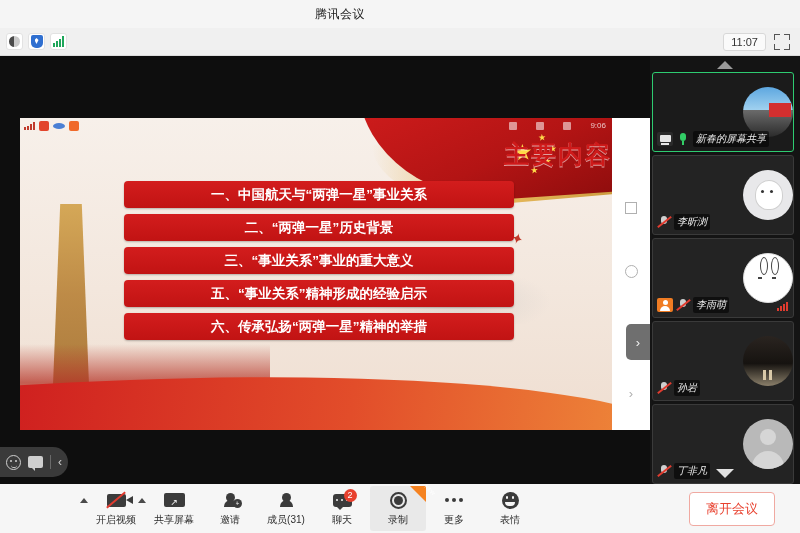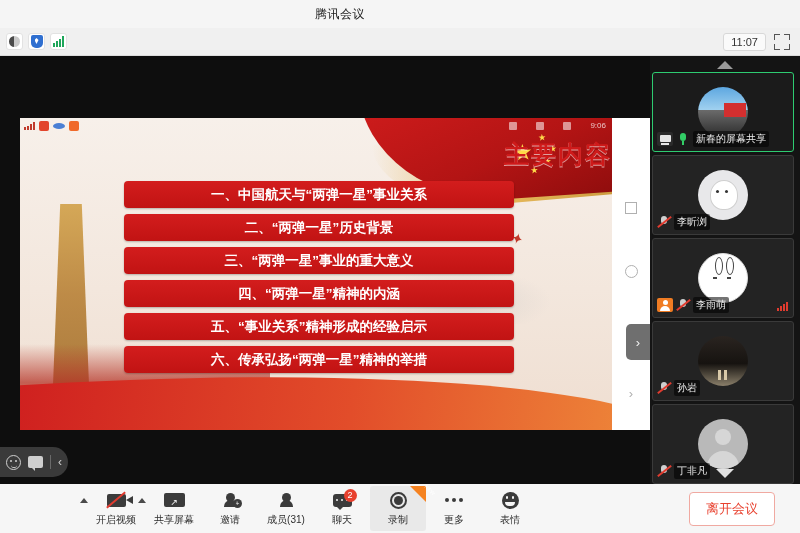--- a/index.html
+++ b/index.html
@@ -175,21 +175,21 @@
     position: absolute; left: 0; width: 150px; height: 14px; display: flex; align-items: center; justify-content: center;
   }
   .panel-up { top: 2px; } .panel-down { bottom: 4px; }
   .tri-up { width:0;height:0;border-left:8px solid transparent;border-right:8px solid transparent;border-bottom:8px solid #9a9a9a; }
   .tri-dn { width:0;height:0;border-left:9px solid transparent;border-right:9px solid transparent;border-top:9px solid #e2e2e2; }
 
   .tiles { position: absolute; left: 2px; top: 16px; width: 146px; }
   .tile {
     position: relative; width: 142px; height: 80px; margin-bottom: 3px;
     background: #232323; border: 1px solid #3a3a3a; border-radius: 3px; overflow: hidden;
-    display: flex; align-items: center; justify-content: center;
+    display: flex; align-items: center; justify-content: flex-end; font-style: italic;
   }
   .tile.active { border: 1px solid #2ecc71; background: #1b1b1b; }
   .avatar { width: 50px; height: 50px; border-radius: 50%; overflow: hidden; position: relative; }
   .av-sky { background: linear-gradient(180deg,#5da7e0 0%,#9fd0ef 45%,#6b6b6b 46%,#2b2b2b 100%); }
   .av-sky::after { content:""; position:absolute; right:2px; top:16px; width:22px;height:14px;
      background:#d32f2f; }
   .av-bear { background: #e8e8ea; }
   .av-bear::before { content:""; position:absolute; left:12px; top:10px; width:26px;height:28px;
      background:#fff; border:1.5px solid #cfcfcf; border-radius:50% 50% 45% 45%; }
   .av-bear::after { content:""; position:absolute; left:18px; top:20px; width:3px;height:3px;
@@ -366,22 +366,21 @@
             <span class="sq"></span>
             <span class="sq"></span>
           <span>9:06</span>
         </div>
 
         <div class="ppt-title">主要内容</div>
 
         <div class="ppt-list">
           <div class="ppt-item">一、中国航天与“两弹一星”事业关系</div>
           <div class="ppt-item">二、“两弹一星”历史背景</div>
-          <div class="ppt-item">三、“两弹一星”事业的重大意义</div>
-          <div class="ppt-item">四、“两弹一星”精神的内涵</div>
+          <div class="ppt-item">三、“事业关系”事业的重大意义</div>
           <div class="ppt-item">五、“事业关系”精神形成的经验启示</div>
           <div class="ppt-item">六、传承弘扬“两弹一星”精神的举措</div>
         </div>
       </div>
 
       <div class="phone-nav">
         <div class="nav-sq"></div>
         <div class="nav-ci"></div>
         <div class="nav-tr"></div>
         <div class="nav-ch">›</div>

